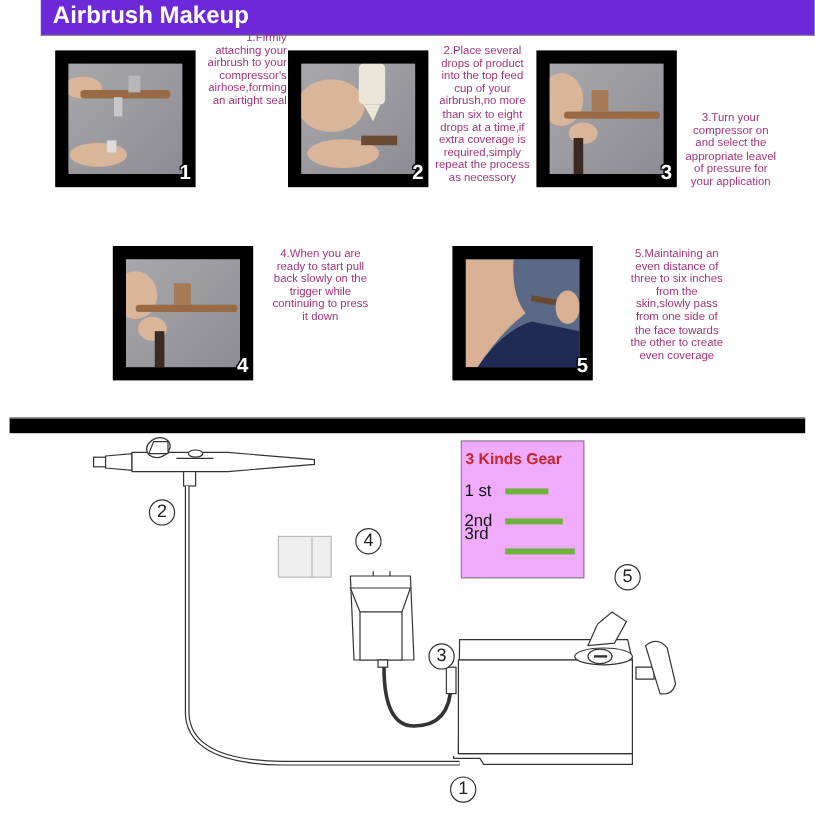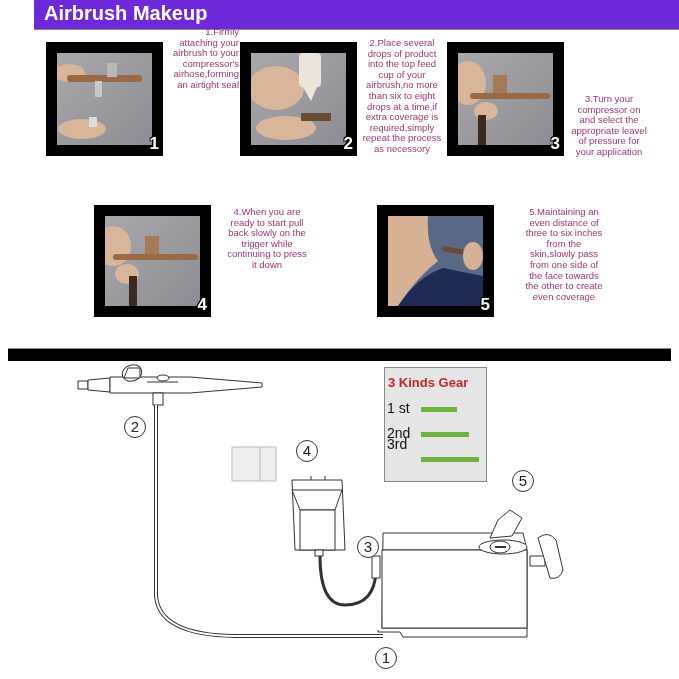--- a/index.html
+++ b/index.html
@@ -5,21 +5,21 @@
   html,body{margin:0;padding:0;background:#fff;}
   body{width:679px;height:679px;position:relative;overflow:hidden;font-family:"Liberation Sans",sans-serif;}
   .abs{position:absolute;}
   .title-bar{left:34px;top:0;width:645px;height:29px;background:#6d28d9;border-bottom:1px solid #888;}
   .title-bar span{position:absolute;left:10px;top:2px;color:#fff;font-weight:bold;font-size:20px;}
   .photo{background:#000;}
   .photo .inner{position:absolute;left:11px;top:11px;right:11px;bottom:11px;background:linear-gradient(135deg,#a8a8ac,#8c8c92);overflow:hidden;}
   .photo .num{position:absolute;right:4px;bottom:2px;color:#fff;font-weight:bold;font-size:17px;text-shadow:-1px -1px 0 #000,1px -1px 0 #000,-1px 1px 0 #000,1px 1px 0 #000;}
   .step{color:#a0357a;font-size:9.5px;line-height:10.6px;text-align:center;}
   .divider{left:8px;top:348px;width:663px;height:12px;background:#000;border-top:1px solid #888;}
-  .gear-box{left:384px;top:367px;width:101px;height:113px;border:1px solid #888;background:#e5e5e5;}
+  .gear-box{left:384px;top:367px;width:101px;height:113px;border:1px solid #888;background:#f0abfc;}
   .gear-title{position:absolute;left:3px;top:7px;color:#c4262e;font-weight:bold;font-size:13px;}
   .gear-row{position:absolute;left:2px;font-size:14px;color:#111;}
   .gear-bar{position:absolute;height:5px;background:#6fb23e;}
   .circle-num{border:1px solid #333;border-radius:50%;width:20px;height:20px;text-align:center;line-height:20px;font-size:15px;color:#222;background:#fff;}
 </style>
 </head>
 <body>
 
 <div class="abs title-bar">
   <span>Airbrush Makeup</span>

